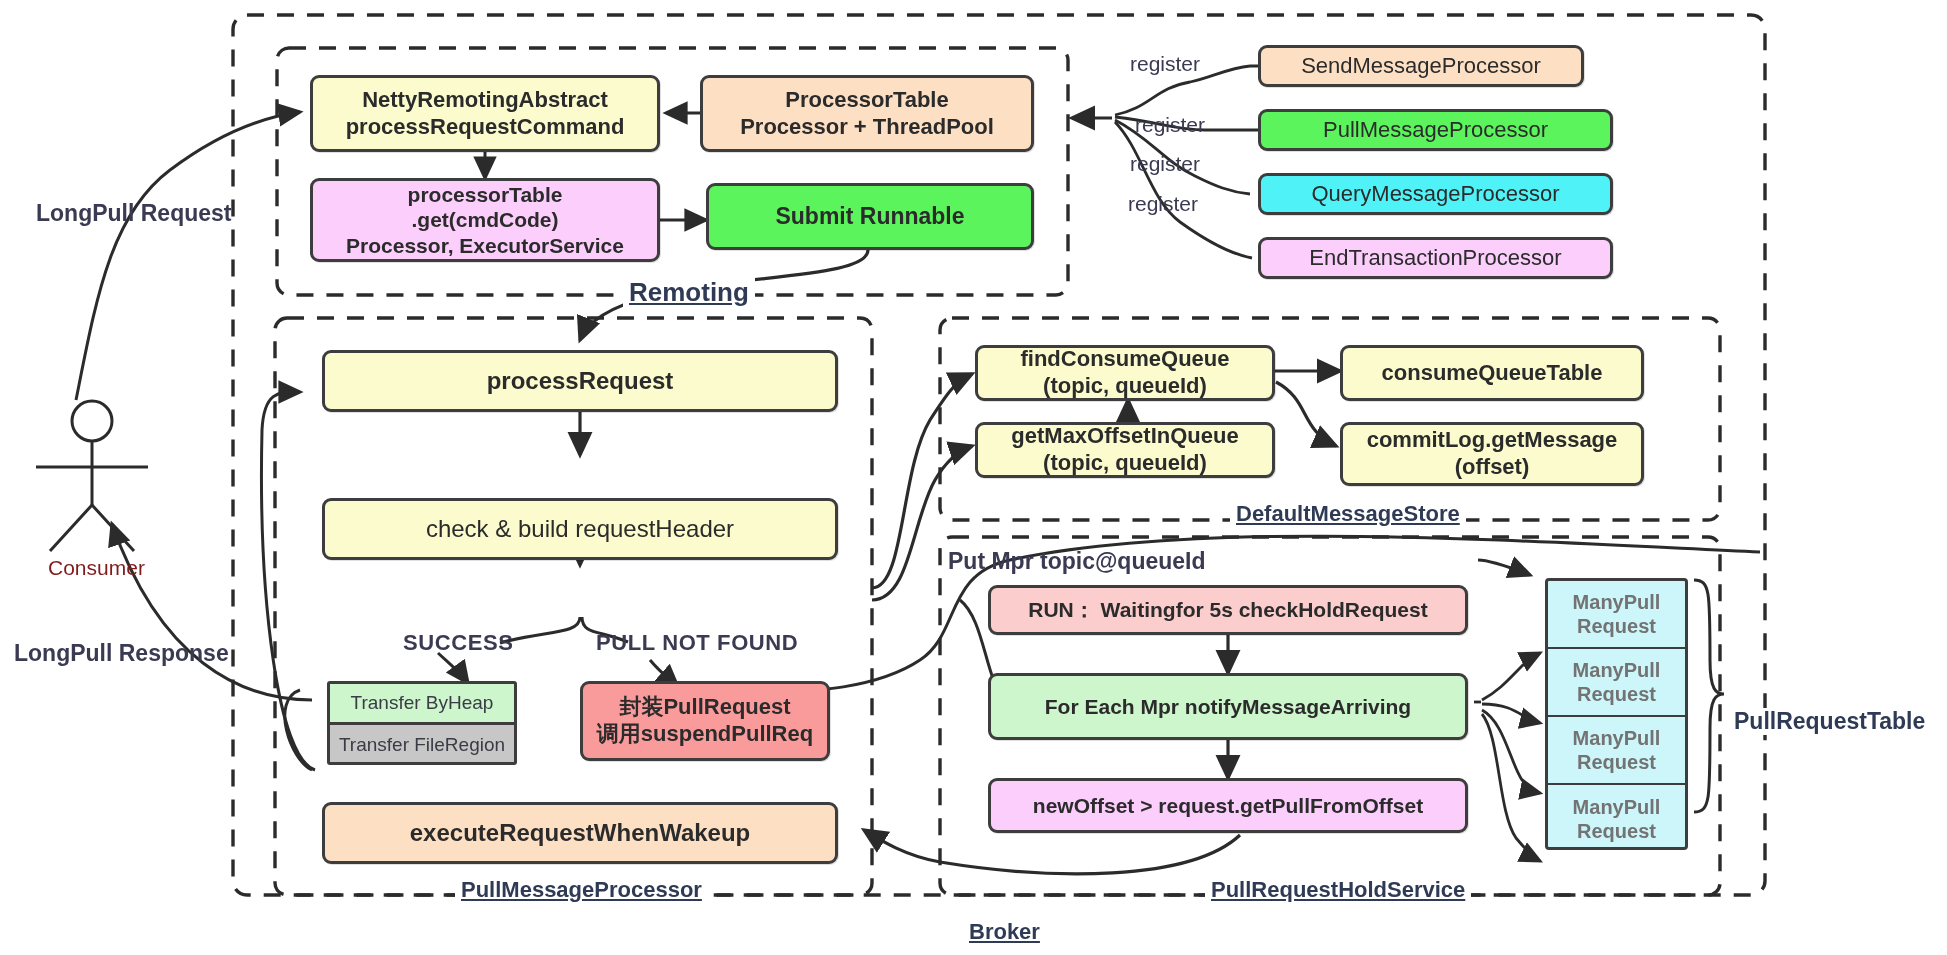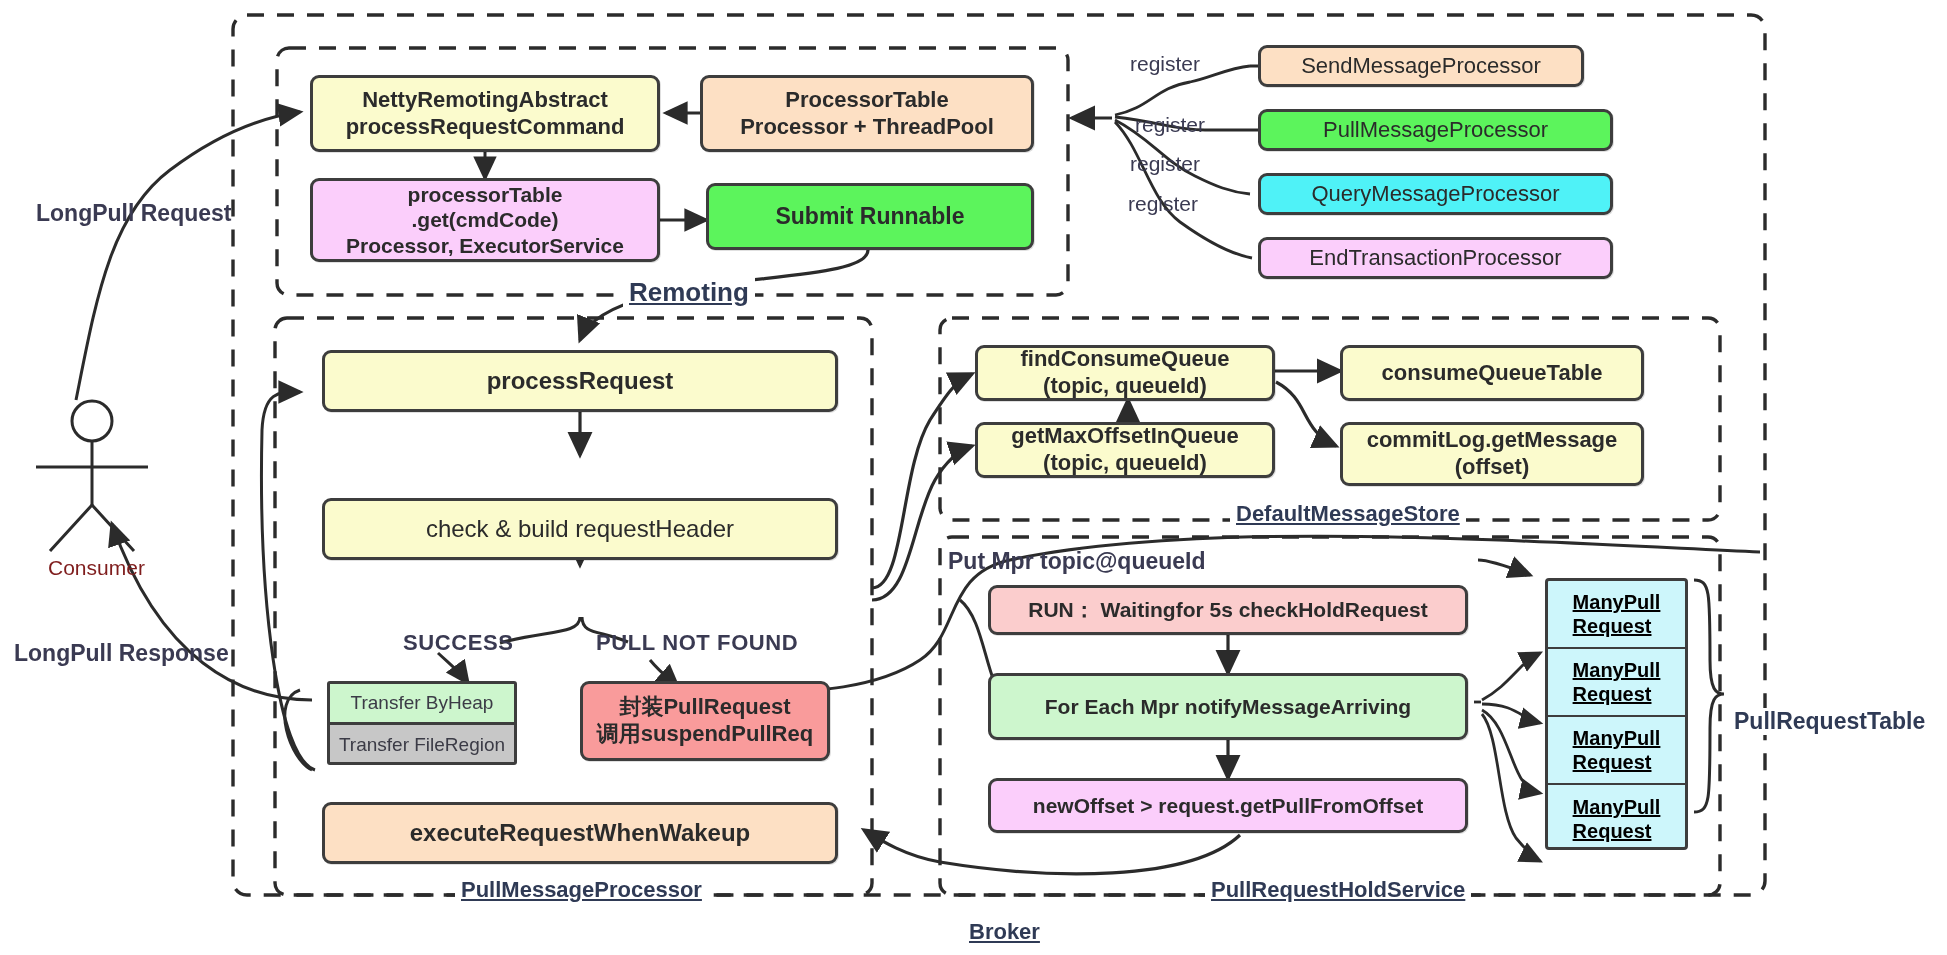--- a/index.html
+++ b/index.html
@@ -56,25 +56,25 @@
     border: 3px solid #3d3d3d;
     border-radius: 4px;
     overflow: hidden;
     background: #cdf6fb;
   }
   .stack-cell {
     border-bottom: 2px solid #3d3d3d;
     display: flex;
     align-items: center;
     justify-content: center;
+    text-align: center;
     font-weight: bold;
-    color: #000000;
+    color: #737373;
     line-height: 1.2;
     white-space: pre-line;
-    text-decoration: underline;
   }
   .stack-cell:last-child { border-bottom: none; }
   .split {
     position: absolute;
     border: 3px solid #3d3d3d;
     border-radius: 3px;
     overflow: hidden;
   }
   .split-row {
     display: flex;

